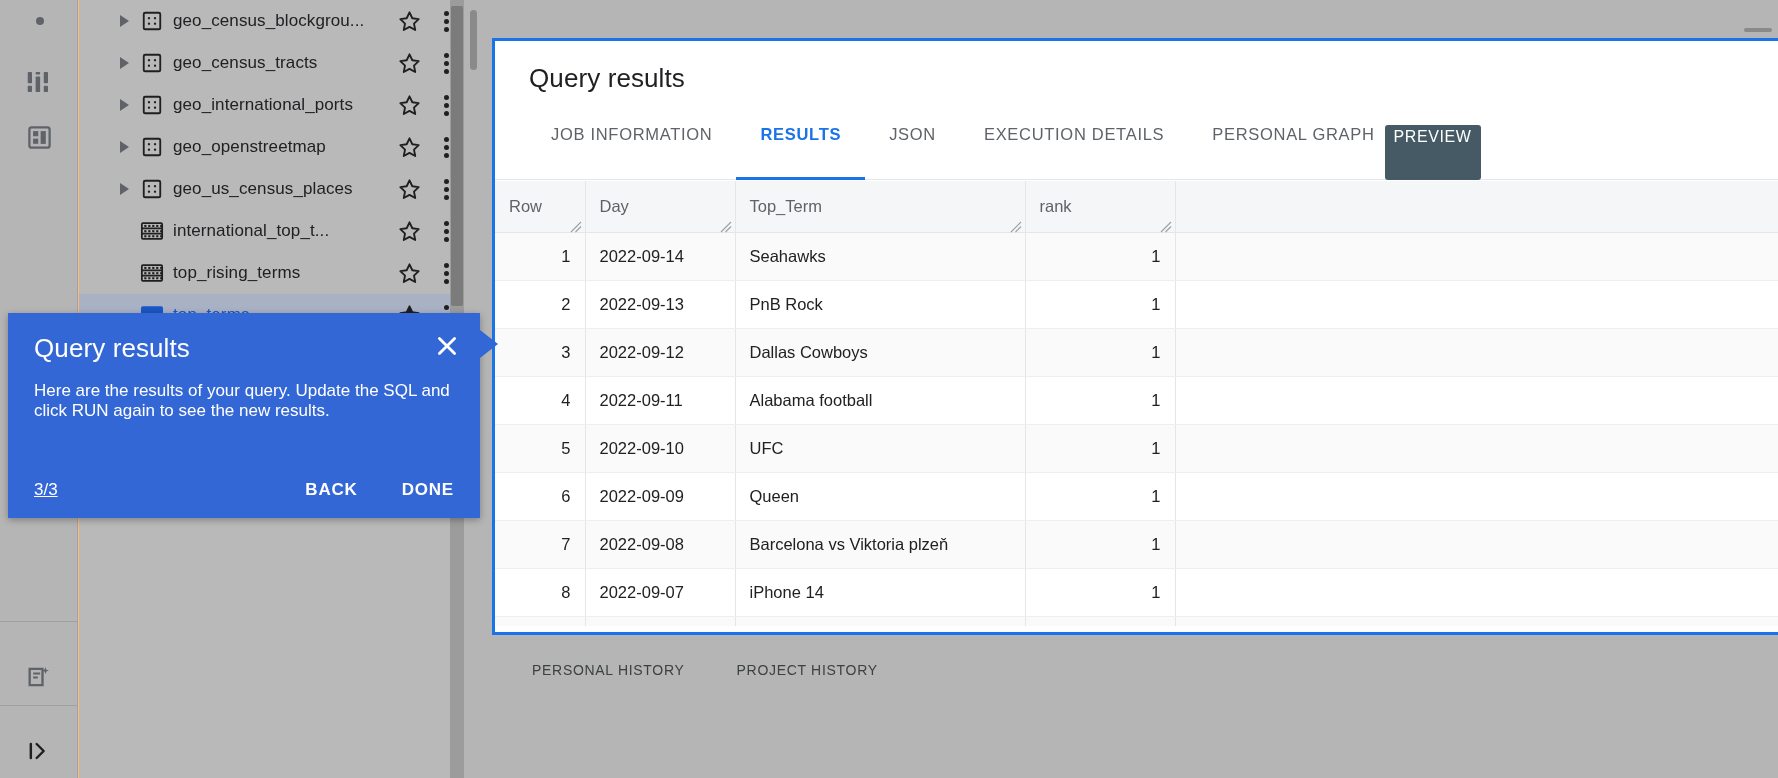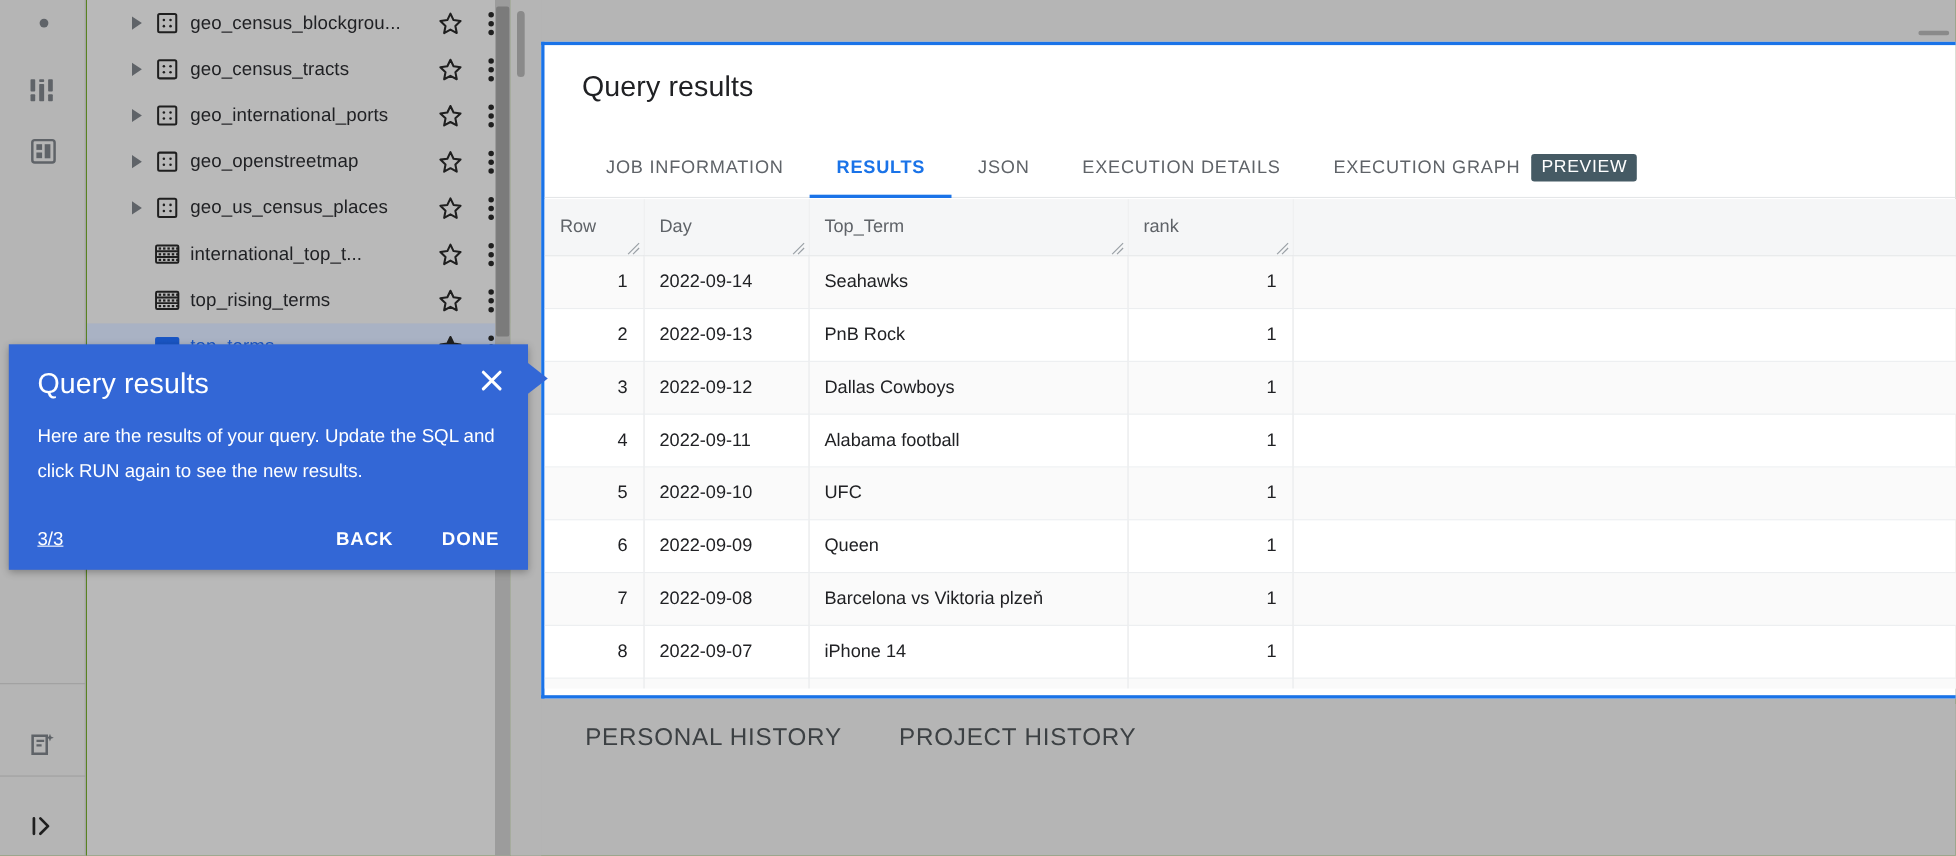--- a/index.html
+++ b/index.html
@@ -10,21 +10,21 @@
     overflow: hidden;
     font-family: "Liberation Sans", sans-serif;
     background: #b5b5b5;
   }
   * { box-sizing: border-box; }
 
   .app {
     position: relative;
     width: 1778px;
     height: 778px;
-    background: #4d7c0f;
+    background: #fdba74;
   }
 
   
   .icon-rail {
     position: absolute;
     left: 0; top: 0;
     width: 78px;
     height: 778px;
     background: #b5b5b5;
     border-right: 1px solid #a3a3a3;
@@ -178,21 +178,21 @@
     position: absolute;
     right: 14px; top: 14px;
     width: 38px; height: 38px;
     display: flex; align-items: center; justify-content: center;
   }
   .coach-body {
     position: absolute;
     left: 26px; top: 68px;
     width: 430px;
     font-size: 17px;
-    line-height: 32px;
+    line-height: 20px;
   }
   .coach-footer {
     position: absolute;
     left: 0; bottom: 18px;
     width: 100%;
     display: flex;
     align-items: center;
     padding: 0 26px;
   }
   .coach-step {
@@ -254,21 +254,20 @@
     width: 100%;
     height: 55px;
     border-bottom: 1px solid #e4e6e8;
     display: flex;
     align-items: center;
     padding-left: 32px;
   }
   .tab {
     height: 55px;
     display: flex;
-    align-items: center;
     padding: 0 24px;
     font-size: 16.5px;
     color: #5f6368;
     letter-spacing: 0.7px;
     position: relative;
     white-space: nowrap;
   }
   .tab.active { color: #1a73e8; font-weight: bold; }
   .tab.active::after {
     content: "";
@@ -346,21 +345,21 @@
     left: 28px; top: 640px;
     width: 1290px;
     height: 60px;
     display: flex;
     align-items: center;
     padding-left: 40px;
     background: #b5b5b5;
   }
   .hist-tab {
     color: #3c4043;
-    font-size: 22px;
+    font-size: 14px;
     letter-spacing: 0.7px;
     margin-right: 52px;
     white-space: nowrap;
   }
 
   
   .top-notch {
     position: absolute;
     right: 6px; top: 28px;
     width: 28px; height: 4px;
@@ -687,21 +686,21 @@
           <div class="tab active">
             <span>RESULTS</span>
           </div>
           <div class="tab">
             <span>JSON</span>
           </div>
           <div class="tab">
             <span>EXECUTION DETAILS</span>
           </div>
           <div class="tab">
-            <span>EXECUTION GRAPH</span>
+            <span>PERSONAL GRAPH</span>
             <span class="preview-badge">PREVIEW</span>
           </div>
         </div>
 
       <div class="tbl-wrap">
         <table class="rt">
           <thead>
             <tr id="head-row">
                 <th class="col-row"><span>Row</span><span class="resize-grip"><svg width="12" height="12" viewBox="0 0 12 12" stroke="#9aa0a6" stroke-width="1.1">
                       <path d="M11 1L1 11M11 5.5L5.5 11"></path>

